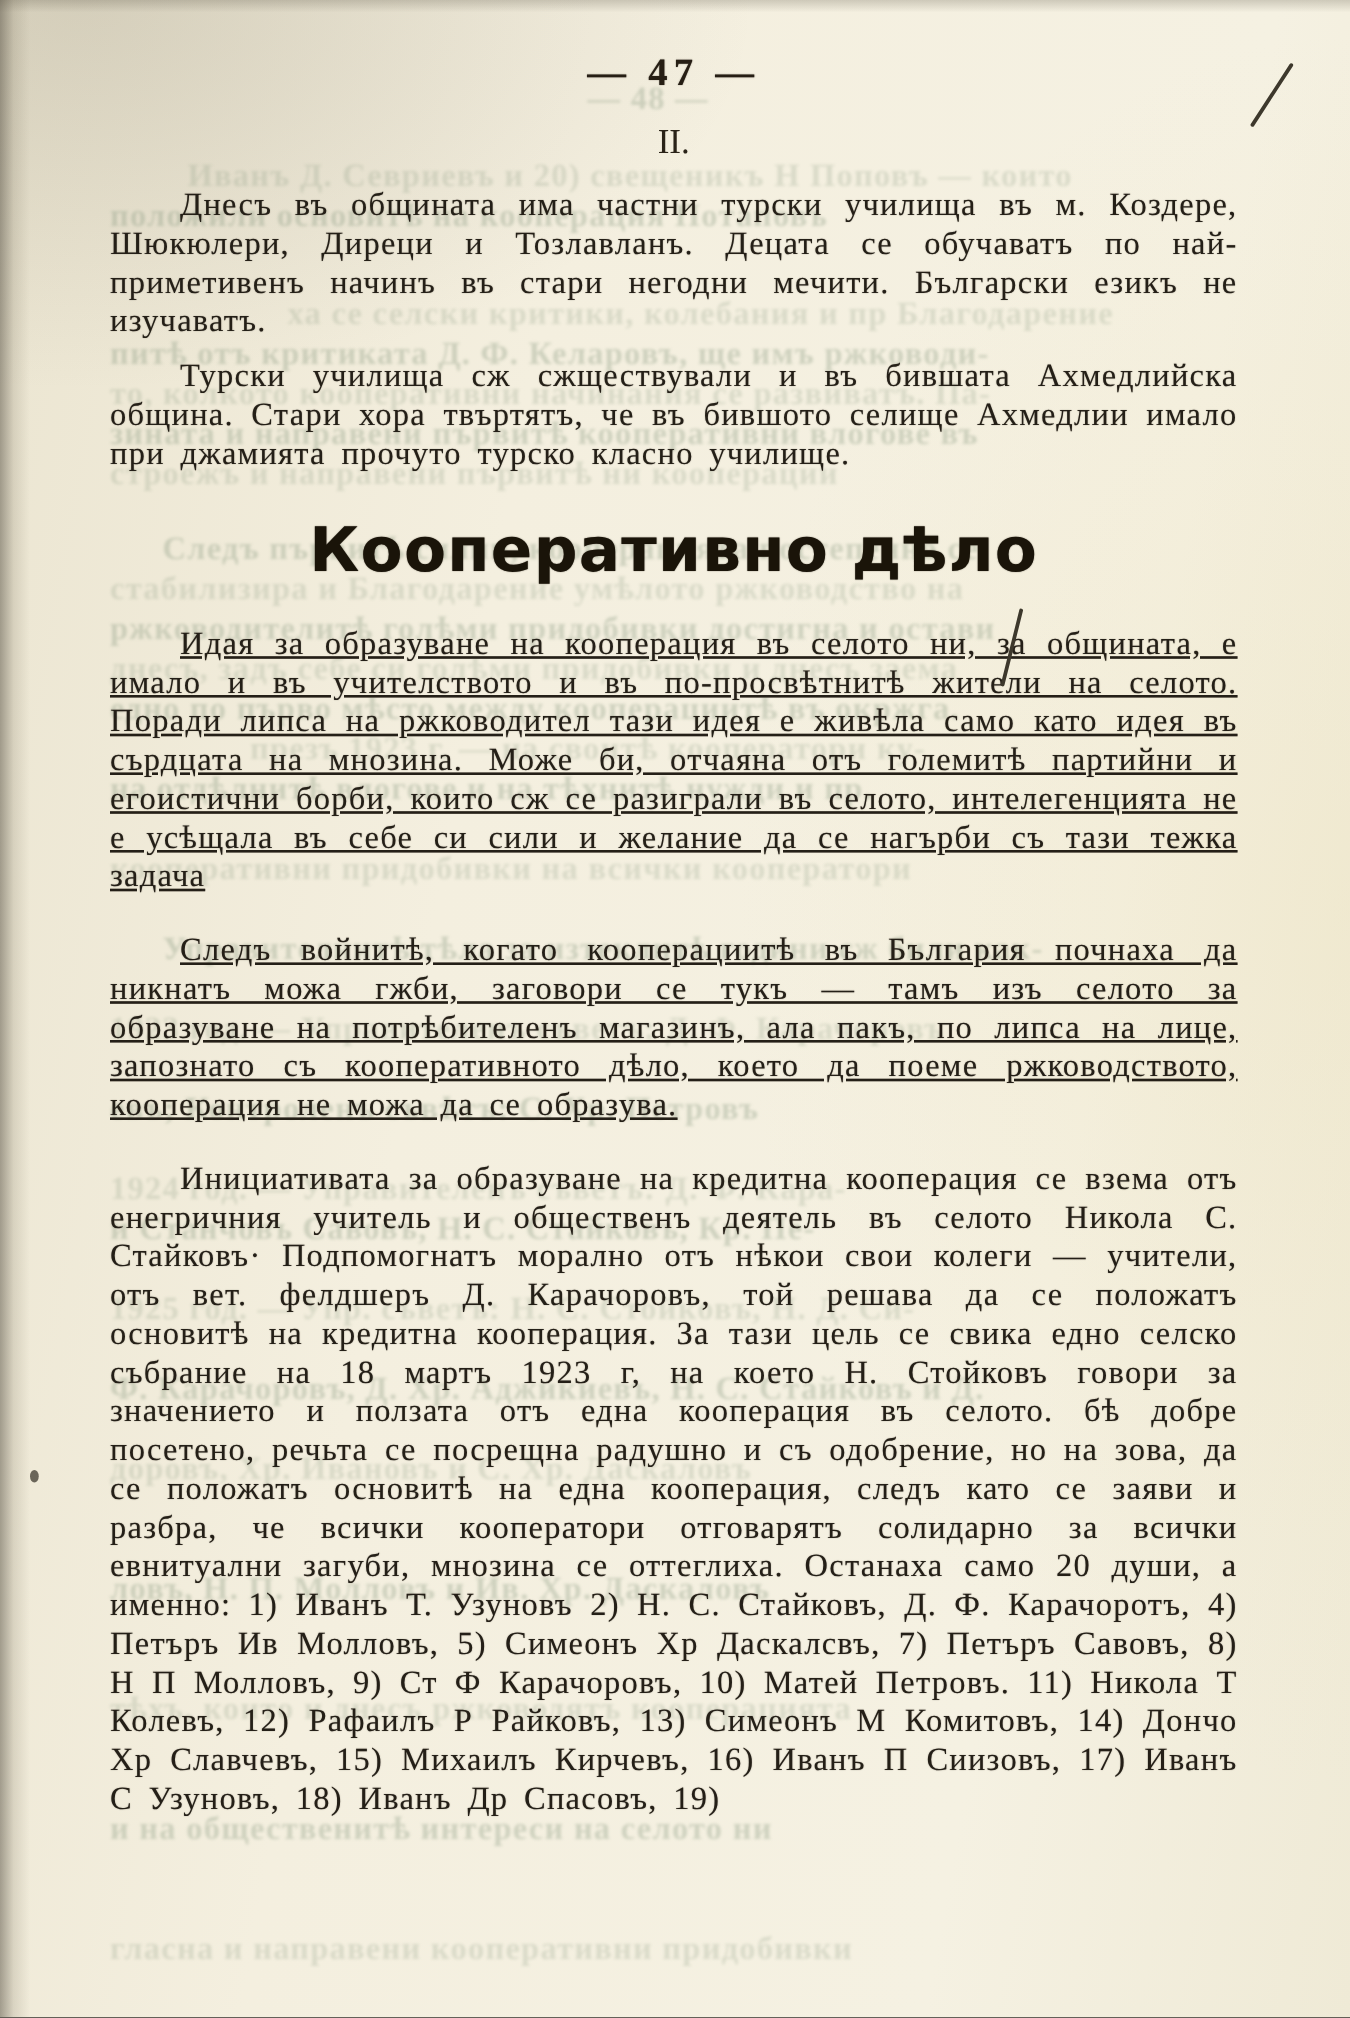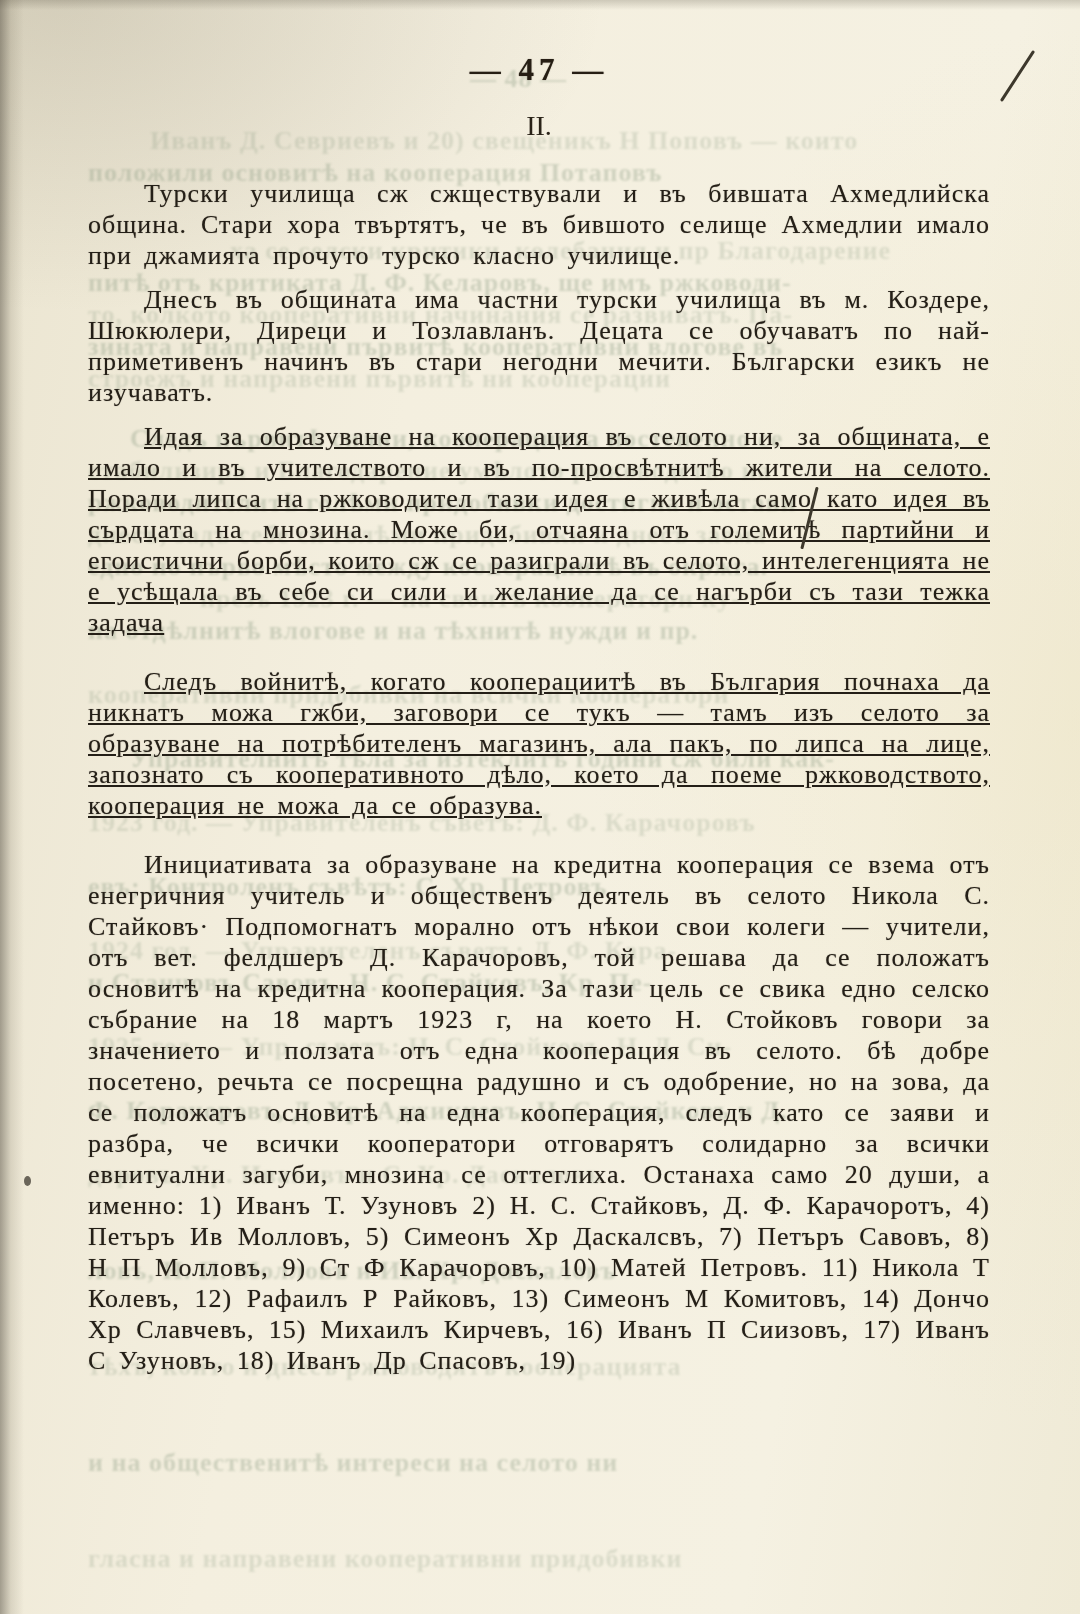--- a/index.html
+++ b/index.html
@@ -25,27 +25,27 @@
 
   .ghost-layer { position:absolute; inset:0; z-index:1; }
   .ghost-line {
     position:absolute; white-space:nowrap;
     font-family:"Liberation Serif", serif; font-weight:600;
     font-size:26px; letter-spacing:1px;
     color:#87987f; opacity:.34; filter:blur(1.2px);
   }
   .ghost-line:nth-child(even){ opacity:.24; }
 
-  .content { position:absolute; left:88px; right:90px; top:52px; z-index:2; color:#241f17; }
+  .content { position:absolute; left:88px; right:90px; top:40px; z-index:2; color:#241f17; }
 
   .page-number {
     text-align:center; font-size:31px; font-weight:bold; letter-spacing:5px;
     color:#261e14; margin-bottom:22px; text-shadow:0 0 1px rgba(38,30,20,.6);
   }
-  .section-num { text-align:center; font-size:28px; margin-bottom:36px; color:#2a2318; }
+  .section-num { text-align:center; font-size:28px; margin-bottom:18px; color:#2a2318; }
 
   p.para {
     font-size:26px; line-height:31px; letter-spacing:1px; word-spacing:5px;
     text-align:justify; text-indent:56px; margin-bottom:13px;
     text-shadow:0 0 1px rgba(42,34,24,.45);
   }
   p.gap-lg { margin-bottom:28px;text-decoration:underline; }
 
   .heading {
     font-family:"DejaVu Sans", sans-serif; font-weight:bold;
@@ -95,23 +95,24 @@
       <div class="ghost-line" style="top: 1256px; left: 88px;">ловъ, Н. П. Молловъ и Ив. Хр. Даскаловъ</div>
       <div class="ghost-line" style="top: 1352px; left: 88px;">тѣхъ, които и днесъ ржководятъ кооперацията</div>
       <div class="ghost-line" style="top: 1448px; left: 88px;">и на общественитѣ интереси на селото ни</div>
       <div class="ghost-line" style="top: 1544px; left: 88px;">гласна и направени кооперативни придобивки</div>
     </div>
 
   <div class="content">
     <div class="page-number">— 47 —</div>
     <div class="section-num">II.</div>
 
+    <p class="para">Днесъ въ общината има частни турски училища въ м. Коздере, Шюкюлери, Диреци и Тозлавланъ. Децата се обучаватъ по най-приметивенъ начинъ въ стари негодни мечити. Български езикъ не изучаватъ.</p>
     <p class="para">Турски училища сж сжществували и въ бившата Ахмедлийска община. Стари хора твъртятъ, че въ бившото селище Ахмедлии имало при джамията прочуто турско класно училище.</p>
-    <p class="para">Днесъ въ общината има частни турски училища въ м. Коздере, Шюкюлери, Диреци и Тозлавланъ. Децата се обучаватъ по най-приметивенъ начинъ въ стари негодни мечити. Български езикъ не изучаватъ.</p>
 
+    <h1 class="heading">Кооперативно дѣло</h1>
 
     <p class="para gap-lg">Идая за образуване на кооперация въ селото ни, за общината, е имало и въ учителството и въ по-просвѣтнитѣ жители на селото. Поради липса на ржководител тази идея е живѣла само като идея въ сърдцата на мнозина. Може би, отчаяна отъ големитѣ партийни и егоистични борби, които сж се разиграли въ селото, интелегенцията не е усѣщала въ себе си сили и желание да се нагърби съ тази тежка задача</p>
     <p class="para gap-lg">Следъ войнитѣ, когато кооперациитѣ въ България почнаха да никнатъ можа гжби, заговори се тукъ — тамъ изъ селото за образуване на потрѣбителенъ магазинъ, ала пакъ, по липса на лице, запознато съ кооперативното дѣло, което да поеме ржководството, кооперация не можа да се образува.</p>
     <p class="para">Инициативата за образуване на кредитна кооперация се взема отъ енегричния учитель и общественъ деятель въ селото Никола С. Стайковъ· Подпомогнатъ морално отъ нѣкои свои колеги — учители, отъ вет. фелдшеръ Д. Карачоровъ, той решава да се положатъ основитѣ на кредитна кооперация. За тази цель се свика едно селско събрание на 18 мартъ 1923 г, на което Н. Стойковъ говори за значението и ползата отъ една кооперация въ селото. бѣ добре посетено, речьта се посрещна радушно и съ одобрение, но на зова, да се положатъ основитѣ на една кооперация, следъ като се заяви и разбра, че всички кооператори отговарятъ солидарно за всички евнитуални загуби, мнозина се оттеглиха. Останаха само 20 души, а именно: 1) Иванъ Т. Узуновъ 2) Н. С. Стайковъ, Д. Ф. Карачоротъ, 4) Петъръ Ив Молловъ, 5) Симеонъ Хр Даскалсвъ, 7) Петъръ Савовъ, 8) Н П Молловъ, 9) Ст Ф Карачоровъ, 10) Матей Петровъ. 11) Никола Т Колевъ, 12) Рафаилъ Р Райковъ, 13) Симеонъ М Комитовъ, 14) Дончо Хр Славчевъ, 15) Михаилъ Кирчевъ, 16) Иванъ П Сиизовъ, 17) Иванъ С Узуновъ, 18) Иванъ Др Спасовъ, 19)</p>
   </div>
 
   <div class="mark slash-top"></div>
   <div class="mark slash-mid"></div>
   <div class="speck"></div>
 

